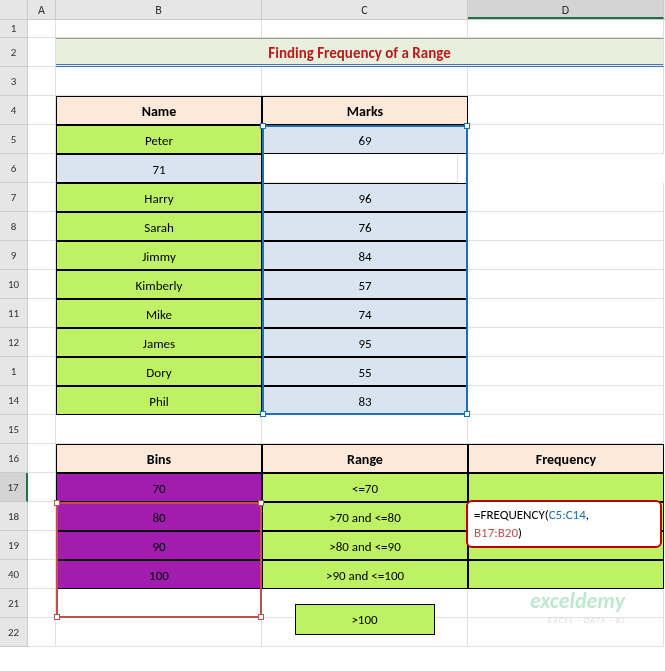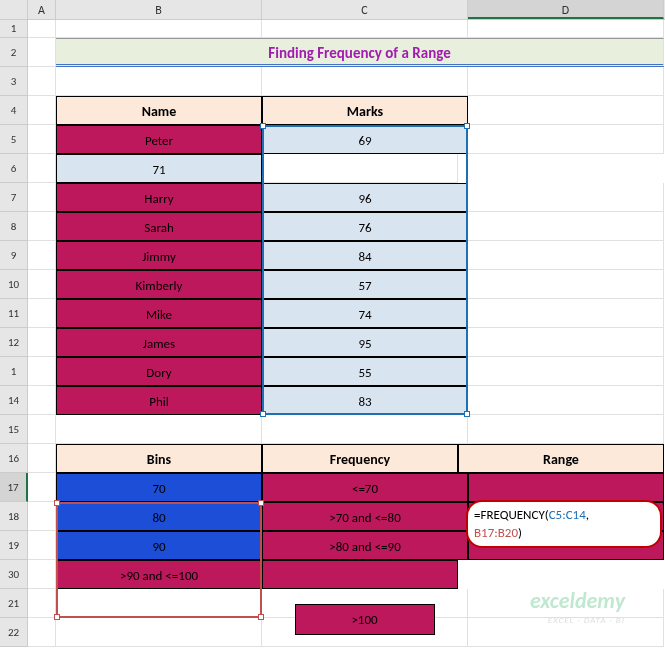--- a/index.html
+++ b/index.html
@@ -49,40 +49,40 @@
       overflow: visible;
       white-space: nowrap;
     }
     .title-cell {
       background: #e8f0dd;
       border-top: 1px solid #999;
       border-bottom: 3px double #4472c4;
       text-align: center;
       font-weight: bold;
       font-size: 15px;
-      color: #a21caf;
+      color: #b91c1c;
     }
     .header-cell {
       background: #fce9da;
       border: 1px solid #000;
       text-align: center;
       font-weight: bold;
       font-size: 14px;
     }
     .data-cell {
       border: 1px solid #000;
       text-align: center;
-      background: #be185d;
+      background: #bef264;
     }
     .marks-sel { background: #d9e4f1; }
-    .bins-sel { background: #1d4ed8; }
+    .bins-sel { background: #a21caf; }
     .formula-box {
       position: absolute;
       border: 2px solid #c00000;
-      border-radius: 16px;
+      border-radius: 6px;
       background: #fff;
       padding: 4px 6px;
       font-size: 13px;
       line-height: 18px;
       z-index: 10;
     }
     .formula-box .fn { color: #000; }
     .formula-box .r1 { color: #1f6fb5; }
     .formula-box .r2 { color: #c0504d; margin-top: 44px; }
     .watermark {
@@ -218,22 +218,22 @@
     <div class="cell col-A"></div>
     <div class="cell col-B"></div>
     <div class="cell col-C"></div>
     <div class="cell col-D"></div>
   </div>
 
   <div class="row">
     <div class="row-header">16</div>
     <div class="cell col-A"></div>
     <div class="cell col-B header-cell">Bins</div>
+    <div class="cell col-C header-cell">Range</div>
     <div class="cell col-D header-cell">Frequency</div>
-    <div class="cell col-C header-cell">Range</div>
   </div>
 
   <div class="row">
     <div class="row-header selected">17</div>
     <div class="cell col-A"></div>
     <div class="cell col-B data-cell bins-sel">70</div>
     <div class="cell col-C data-cell">&lt;=70</div>
     <div class="cell col-D data-cell" style="text-align:left"></div>
   </div>
   <div class="row">
@@ -244,22 +244,23 @@
     <div class="cell col-D data-cell"></div>
   </div>
   <div class="row">
     <div class="row-header">19</div>
     <div class="cell col-A"></div>
     <div class="cell col-B data-cell bins-sel">90</div>
     <div class="cell col-C data-cell">&gt;80 and &lt;=90</div>
     <div class="cell col-D data-cell"></div>
   </div>
   <div class="row">
-    <div class="row-header">30</div>
-    <div class="cell col-A"></div>
+    <div class="row-header">40</div>
+    <div class="cell col-A"></div>
+    <div class="cell col-B data-cell bins-sel">100</div>
     <div class="cell col-C data-cell">&gt;90 and &lt;=100</div>
     <div class="cell col-D data-cell"></div>
   </div>
   <div class="row">
     <div class="row-header">21</div>
     <div class="cell col-A"></div>
     <div class="cell col-B"></div>
     <div class="cell col-C" style="padding:0">
         <div class="data-cell range-narrow">&gt;100</div>
       </div>

